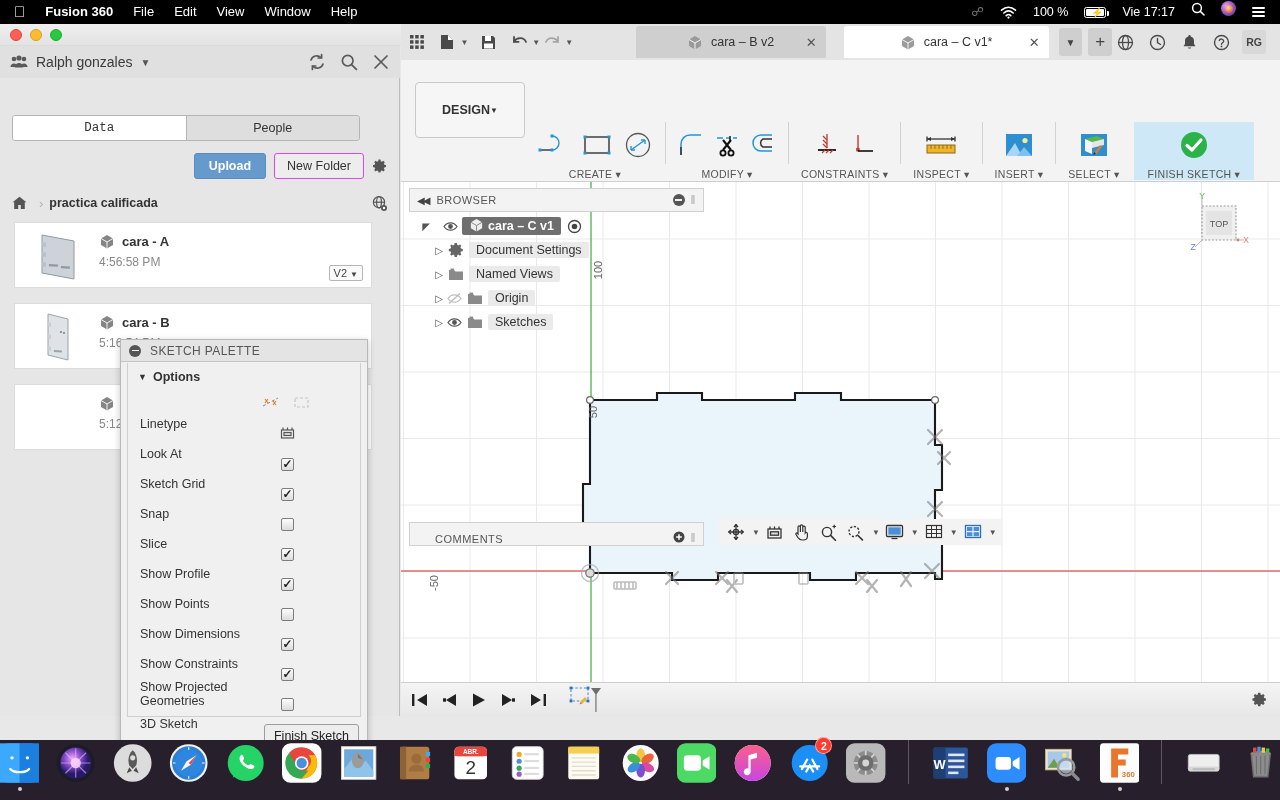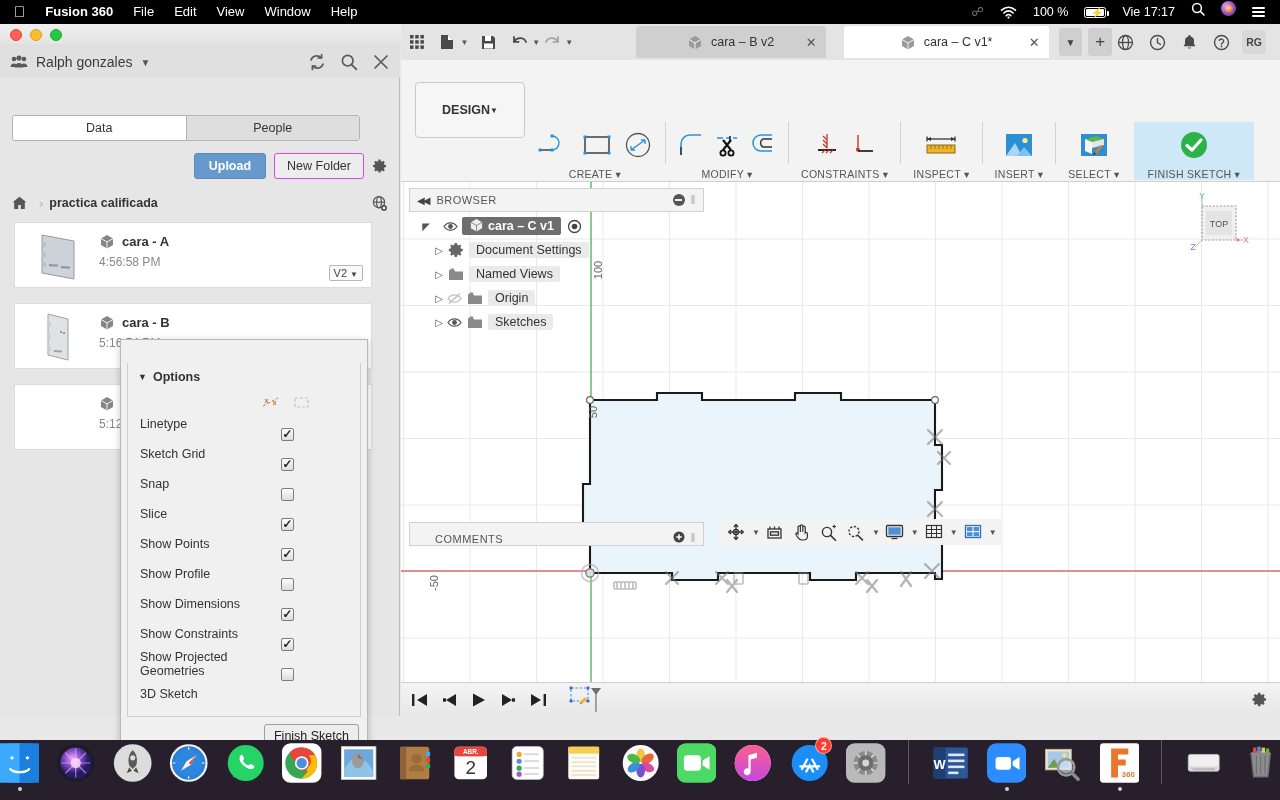--- a/index.html
+++ b/index.html
@@ -78,21 +78,21 @@
   .hicon{ width:18px;height:18px;color:#5a5a5a;cursor:pointer; }
   .hicon svg{display:block;}
   .tabsrow{
     position:absolute;left:12px;top:91px;width:348px;height:26px;
     display:flex;border:1px solid #b4b4b4;border-radius:3px;overflow:hidden;
   }
   .tabsrow > div{
     flex:1;text-align:center;line-height:24px;font-size:12.5px;color:#333;
     background:#dedede;border-left:1px solid #b4b4b4;
   }
-  .tabsrow > div:first-child{border-left:none;}
+  .tabsrow > div:first-child{border-left:none;font-family:Liberation Mono, monospace;}
   .tabsrow > div.active{background:#fff;}
 
   #dp-actions{
     position:absolute;left:0;top:128px;width:400px;height:28px;
     display:flex;justify-content:flex-end;align-items:center;gap:8px;padding-right:12px;
   }
   #btn-upload{
     background:#6699cc;color:#fff;font-size:12.5px;font-weight:bold;
     padding:5px 14px;border-radius:3px;border:1px solid #5a8cbd;
   }
@@ -493,20 +493,26 @@
               <path d="M8 8 L8 14.5" stroke="#fff" stroke-width=".9"></path>
             </svg>
         </span>
         <span>c</span>
       </div>
       <div class="fc-time">5:12:</div>
     </div>
   </div>
 
   <div id="palette">
+    <div id="pal-title">
+      <span class="min-dot">
+          <i></i>
+        </span>
+      <span>SKETCH PALETTE</span>
+    </div>
     <div id="pal-body">
       <div id="pal-opt-head">
         <span class="tri">▼</span>
         <span>Options</span>
       </div>
 
       <div class="palrow">
         <span class="lbl">Linetype</span>
         <span class="ic-slot">
           <span>
@@ -516,39 +522,49 @@
               </svg>
           </span>
           <span>
             <svg width="17" height="15" viewBox="0 0 17 15" fill="none" stroke="#c3c3c3" stroke-width="1.2" stroke-dasharray="3 2">
               <rect x="2" y="3" width="13" height="9"></rect>
               </svg>
           </span>
         </span>
       </div>
 
+      <div class="palrow">
+        <span class="lbl">Look At</span>
+        <span style="margin-right:55px">
+          <svg width="15" height="14" viewBox="0 0 15 14" fill="none" stroke="#555" stroke-width="1.2">
+            <rect x="1.5" y="4" width="12" height="8"></rect>
+              <rect x="4" y="6.5" width="7" height="3" fill="#ddd"></rect>
+            <path d="M3 4 L3 1.5 M7.5 4 L7.5 1.5 M12 4 L12 1.5"></path>
+            </svg>
+        </span>
+      </div>
 
       <div class="palrow">
         <span class="lbl">Sketch Grid</span>
         <span class="chk on"></span>
       </div>
       <div class="palrow">
         <span class="lbl">Snap</span>
         <span class="chk on"></span>
       </div>
       <div class="palrow">
         <span class="lbl">Slice</span>
         <span class="chk"></span>
       </div>
       <div class="palrow">
+        <span class="lbl">Show Profile</span>
+        <span class="chk on"></span>
+      </div>
+      <div class="palrow">
         <span class="lbl">Show Points</span>
-        <span class="chk on"></span>
-      </div>
-      <div class="palrow">
-        <span class="lbl">Show Profile</span>
         <span class="chk on"></span>
       </div>
       <div class="palrow">
         <span class="lbl">Show Dimensions</span>
         <span class="chk"></span>
       </div>
       <div class="palrow">
         <span class="lbl">Show Constraints</span>
         <span class="chk on"></span>
       </div>

